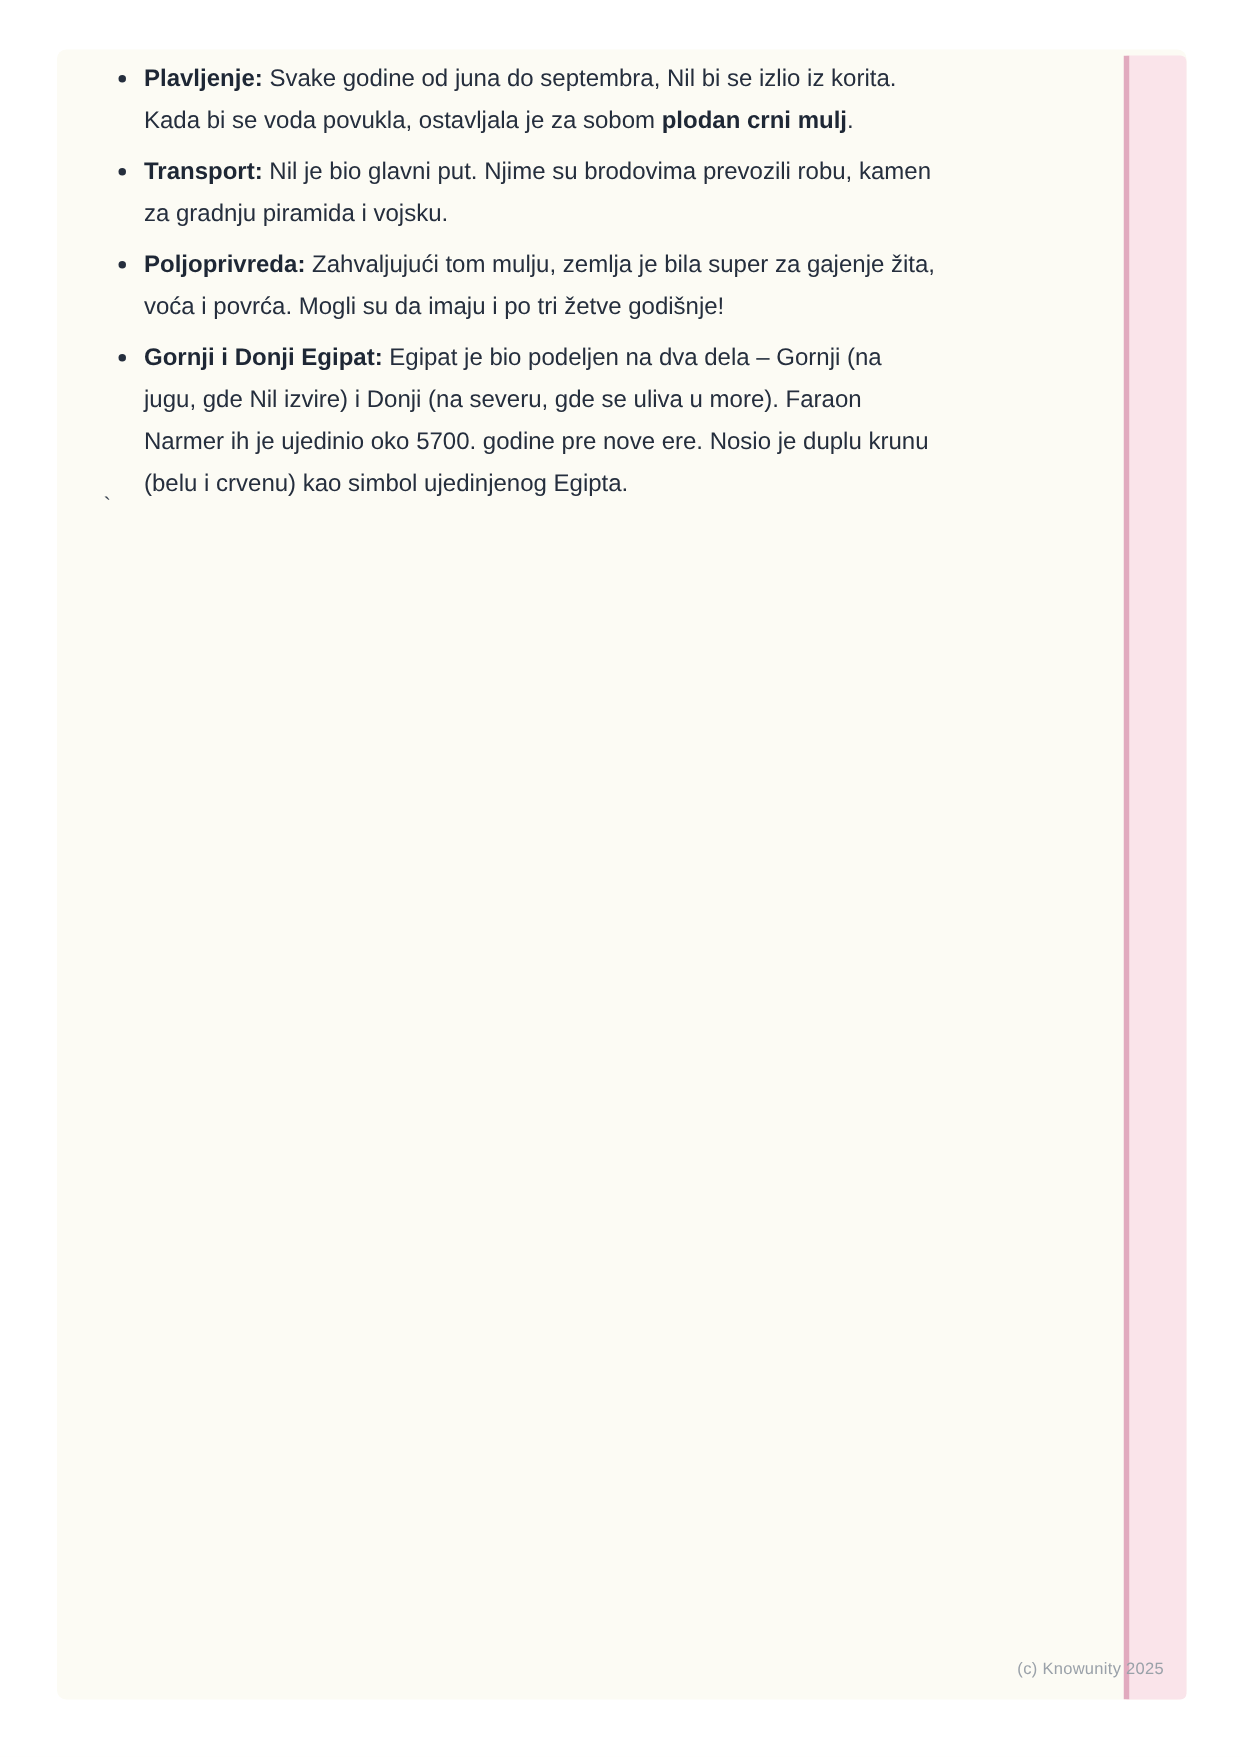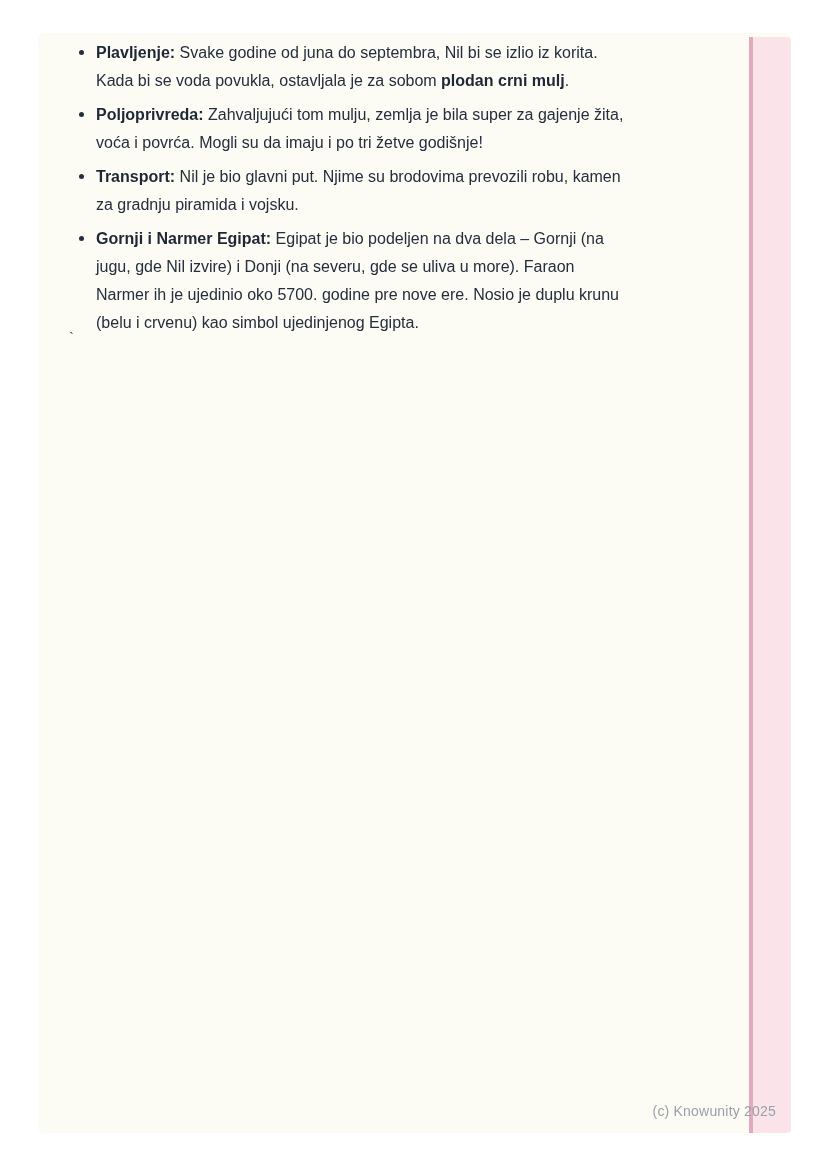--- a/index.html
+++ b/index.html
@@ -61,35 +61,35 @@
   .bullet-list strong { font-weight: 700; color: #1e2735; }
   .stray-mark {
     position: absolute;
     left: 31px; top: 296px;
     font-size: 15px;
     color: #3a4350;
   }
   .watermark {
     position: absolute;
     right: 15px; bottom: 14px;
-    font-size: 14px;
+    font-size: 11px;
     color: var(--watermark);
     z-index: 2;
     letter-spacing: 0.2px;
     text-align: center;
   }
 </style>
 </head>
 <body>
 
 <div class="canvas">
   <div class="page">
     <div class="accent-stripe"></div>
     <ul class="bullet-list" id="bullet-list">
         <li><strong>Plavljenje:</strong><span> Svake godine od juna do septembra, Nil bi se izlio iz korita. Kada bi se voda povukla, ostavljala je za sobom </span><strong>plodan crni mulj</strong><span>.</span></li>
+        <li><strong>Transport:</strong><span> Nil je bio glavni put. Njime su brodovima prevozili robu, kamen za gradnju piramida i vojsku.</span></li>
         <li><strong>Poljoprivreda:</strong><span> Zahvaljujući tom mulju, zemlja je bila super za gajenje žita, voća i povrća. Mogli su da imaju i po tri žetve godišnje!</span></li>
-        <li><strong>Transport:</strong><span> Nil je bio glavni put. Njime su brodovima prevozili robu, kamen za gradnju piramida i vojsku.</span></li>
-        <li><strong>Gornji i Narmer Egipat:</strong><span> Egipat je bio podeljen na dva dela – Gornji (na jugu, gde Nil izvire) i Donji (na severu, gde se uliva u more). Faraon Narmer ih je ujedinio oko 5700. godine pre nove ere. Nosio je duplu krunu (belu i crvenu) kao simbol ujedinjenog Egipta.</span></li>
+        <li><strong>Gornji i Donji Egipat:</strong><span> Egipat je bio podeljen na dva dela – Gornji (na jugu, gde Nil izvire) i Donji (na severu, gde se uliva u more). Faraon Narmer ih je ujedinio oko 5700. godine pre nove ere. Nosio je duplu krunu (belu i crvenu) kao simbol ujedinjenog Egipta.</span></li>
       </ul>
     <div class="stray-mark">`</div>
     <div class="watermark">(c) Knowunity 2025</div>
   </div>
 </div>
 
 </body></html>

